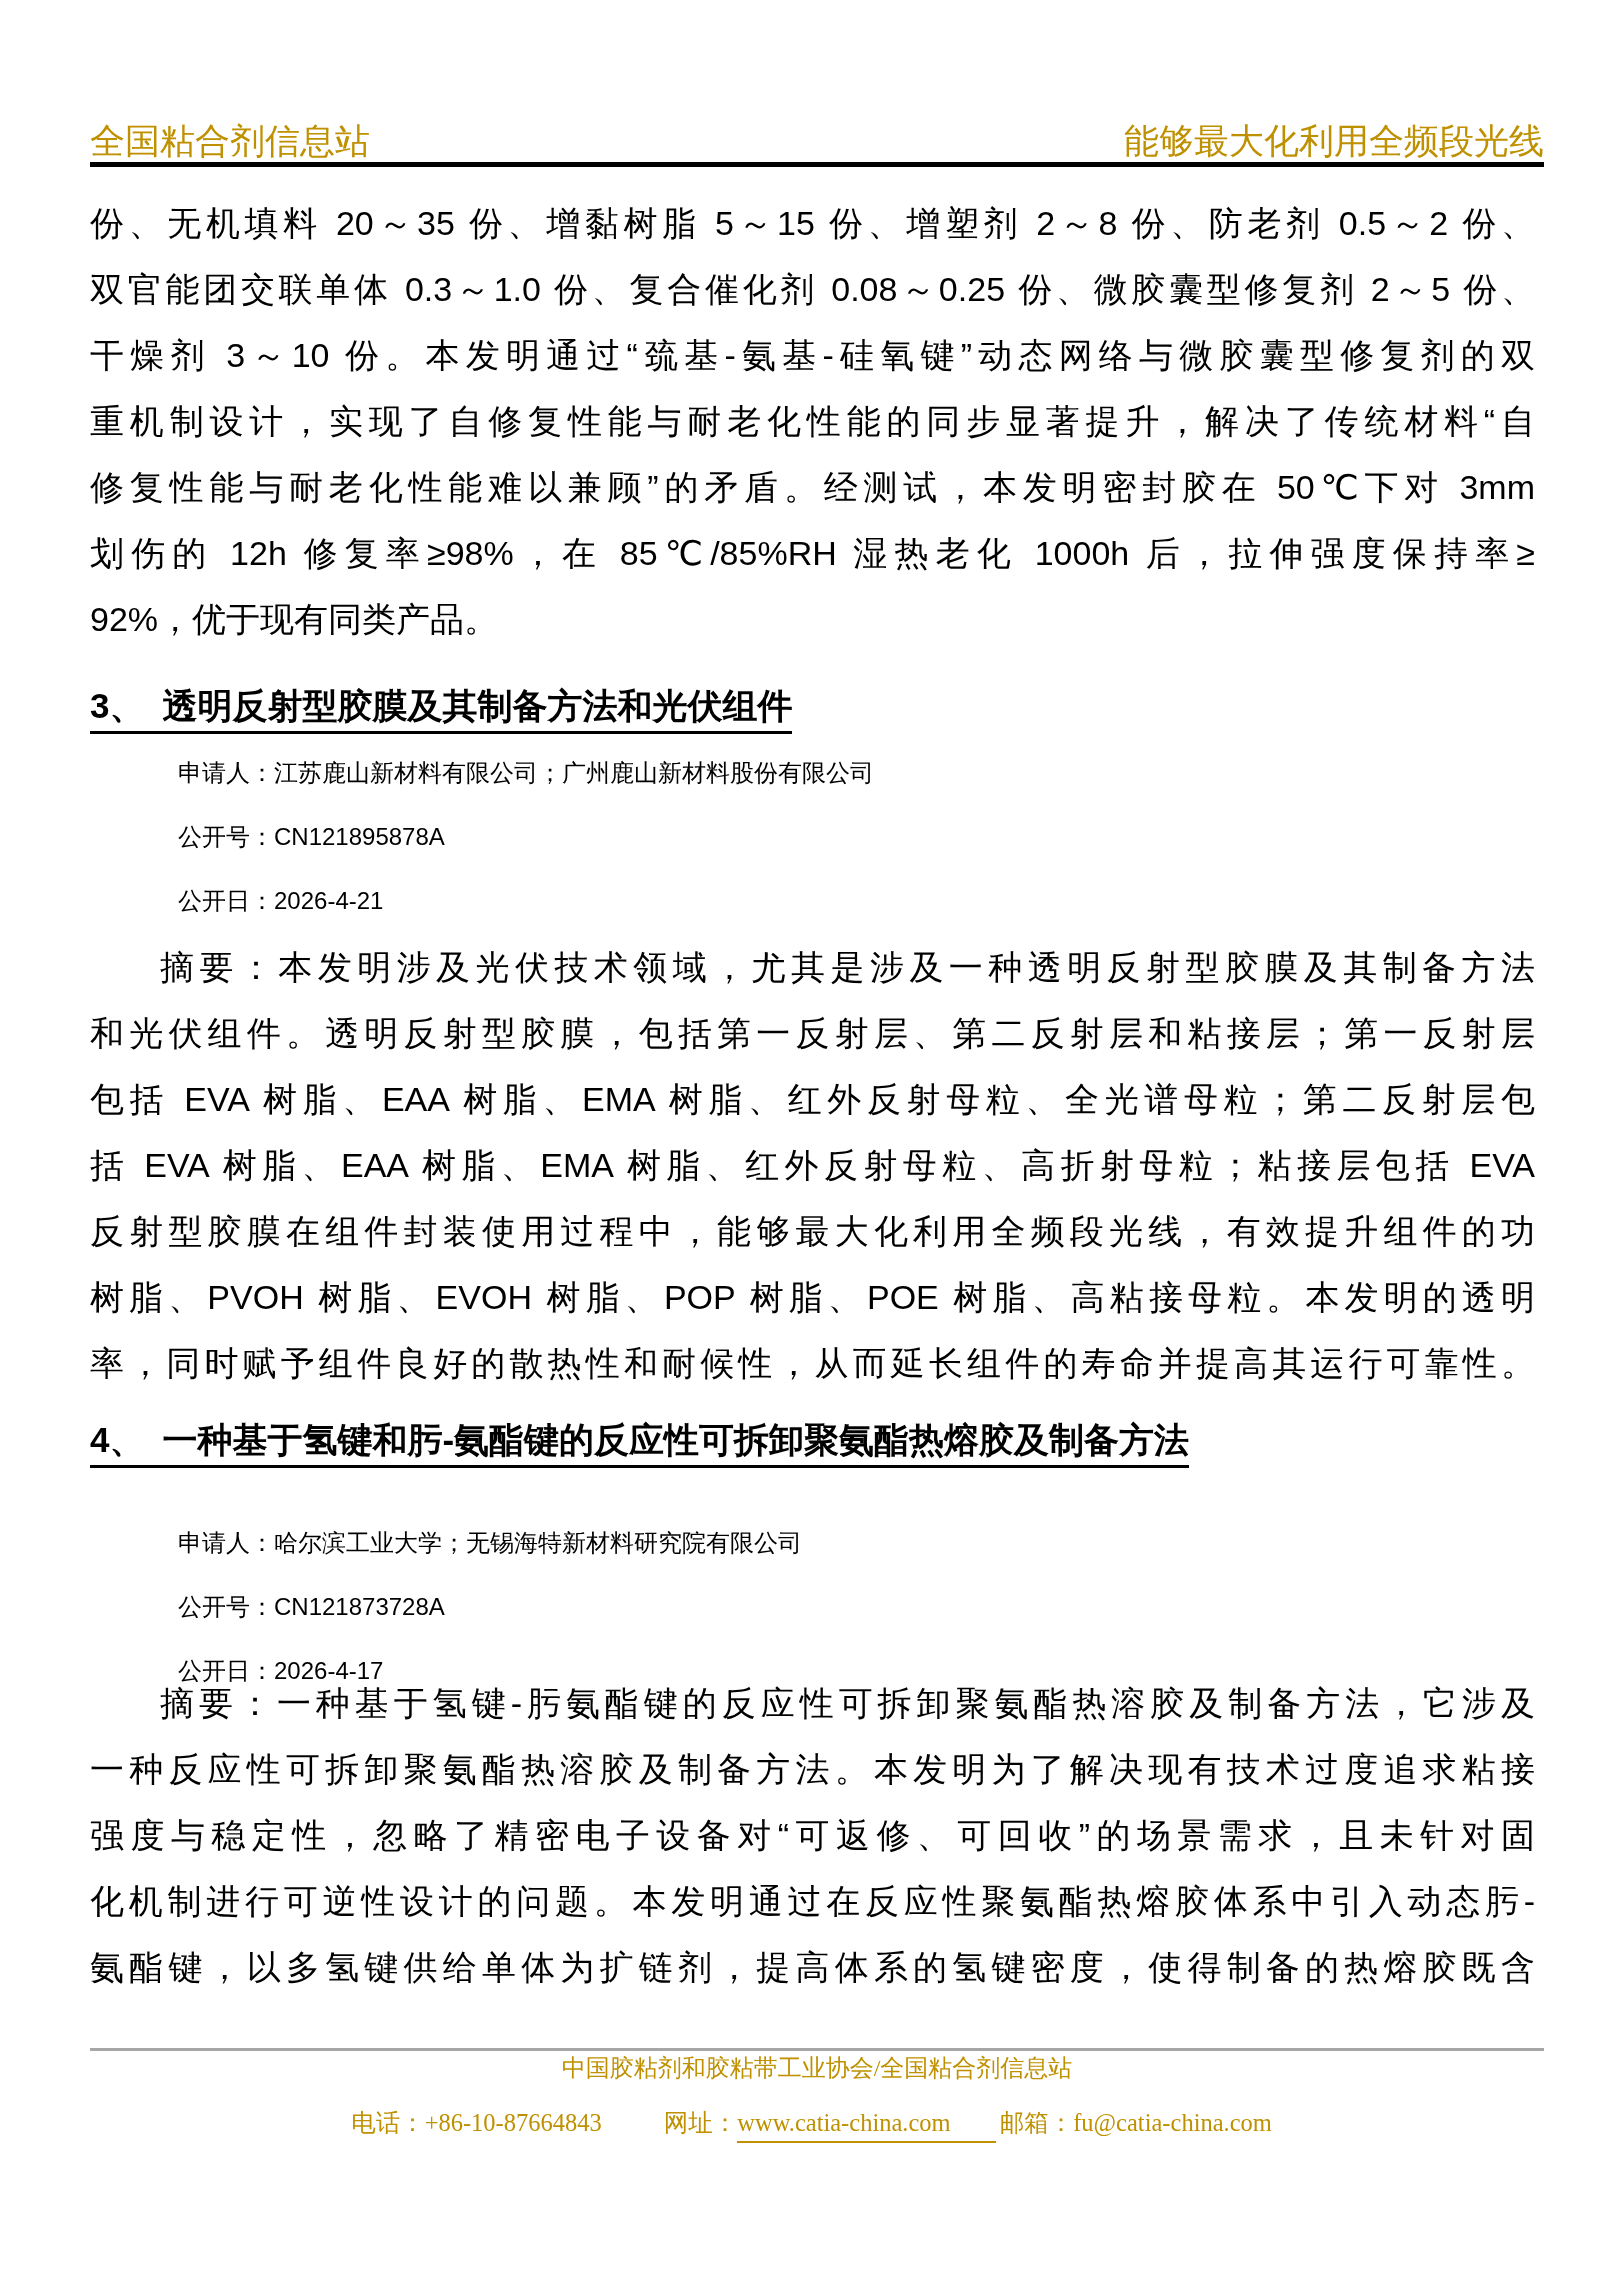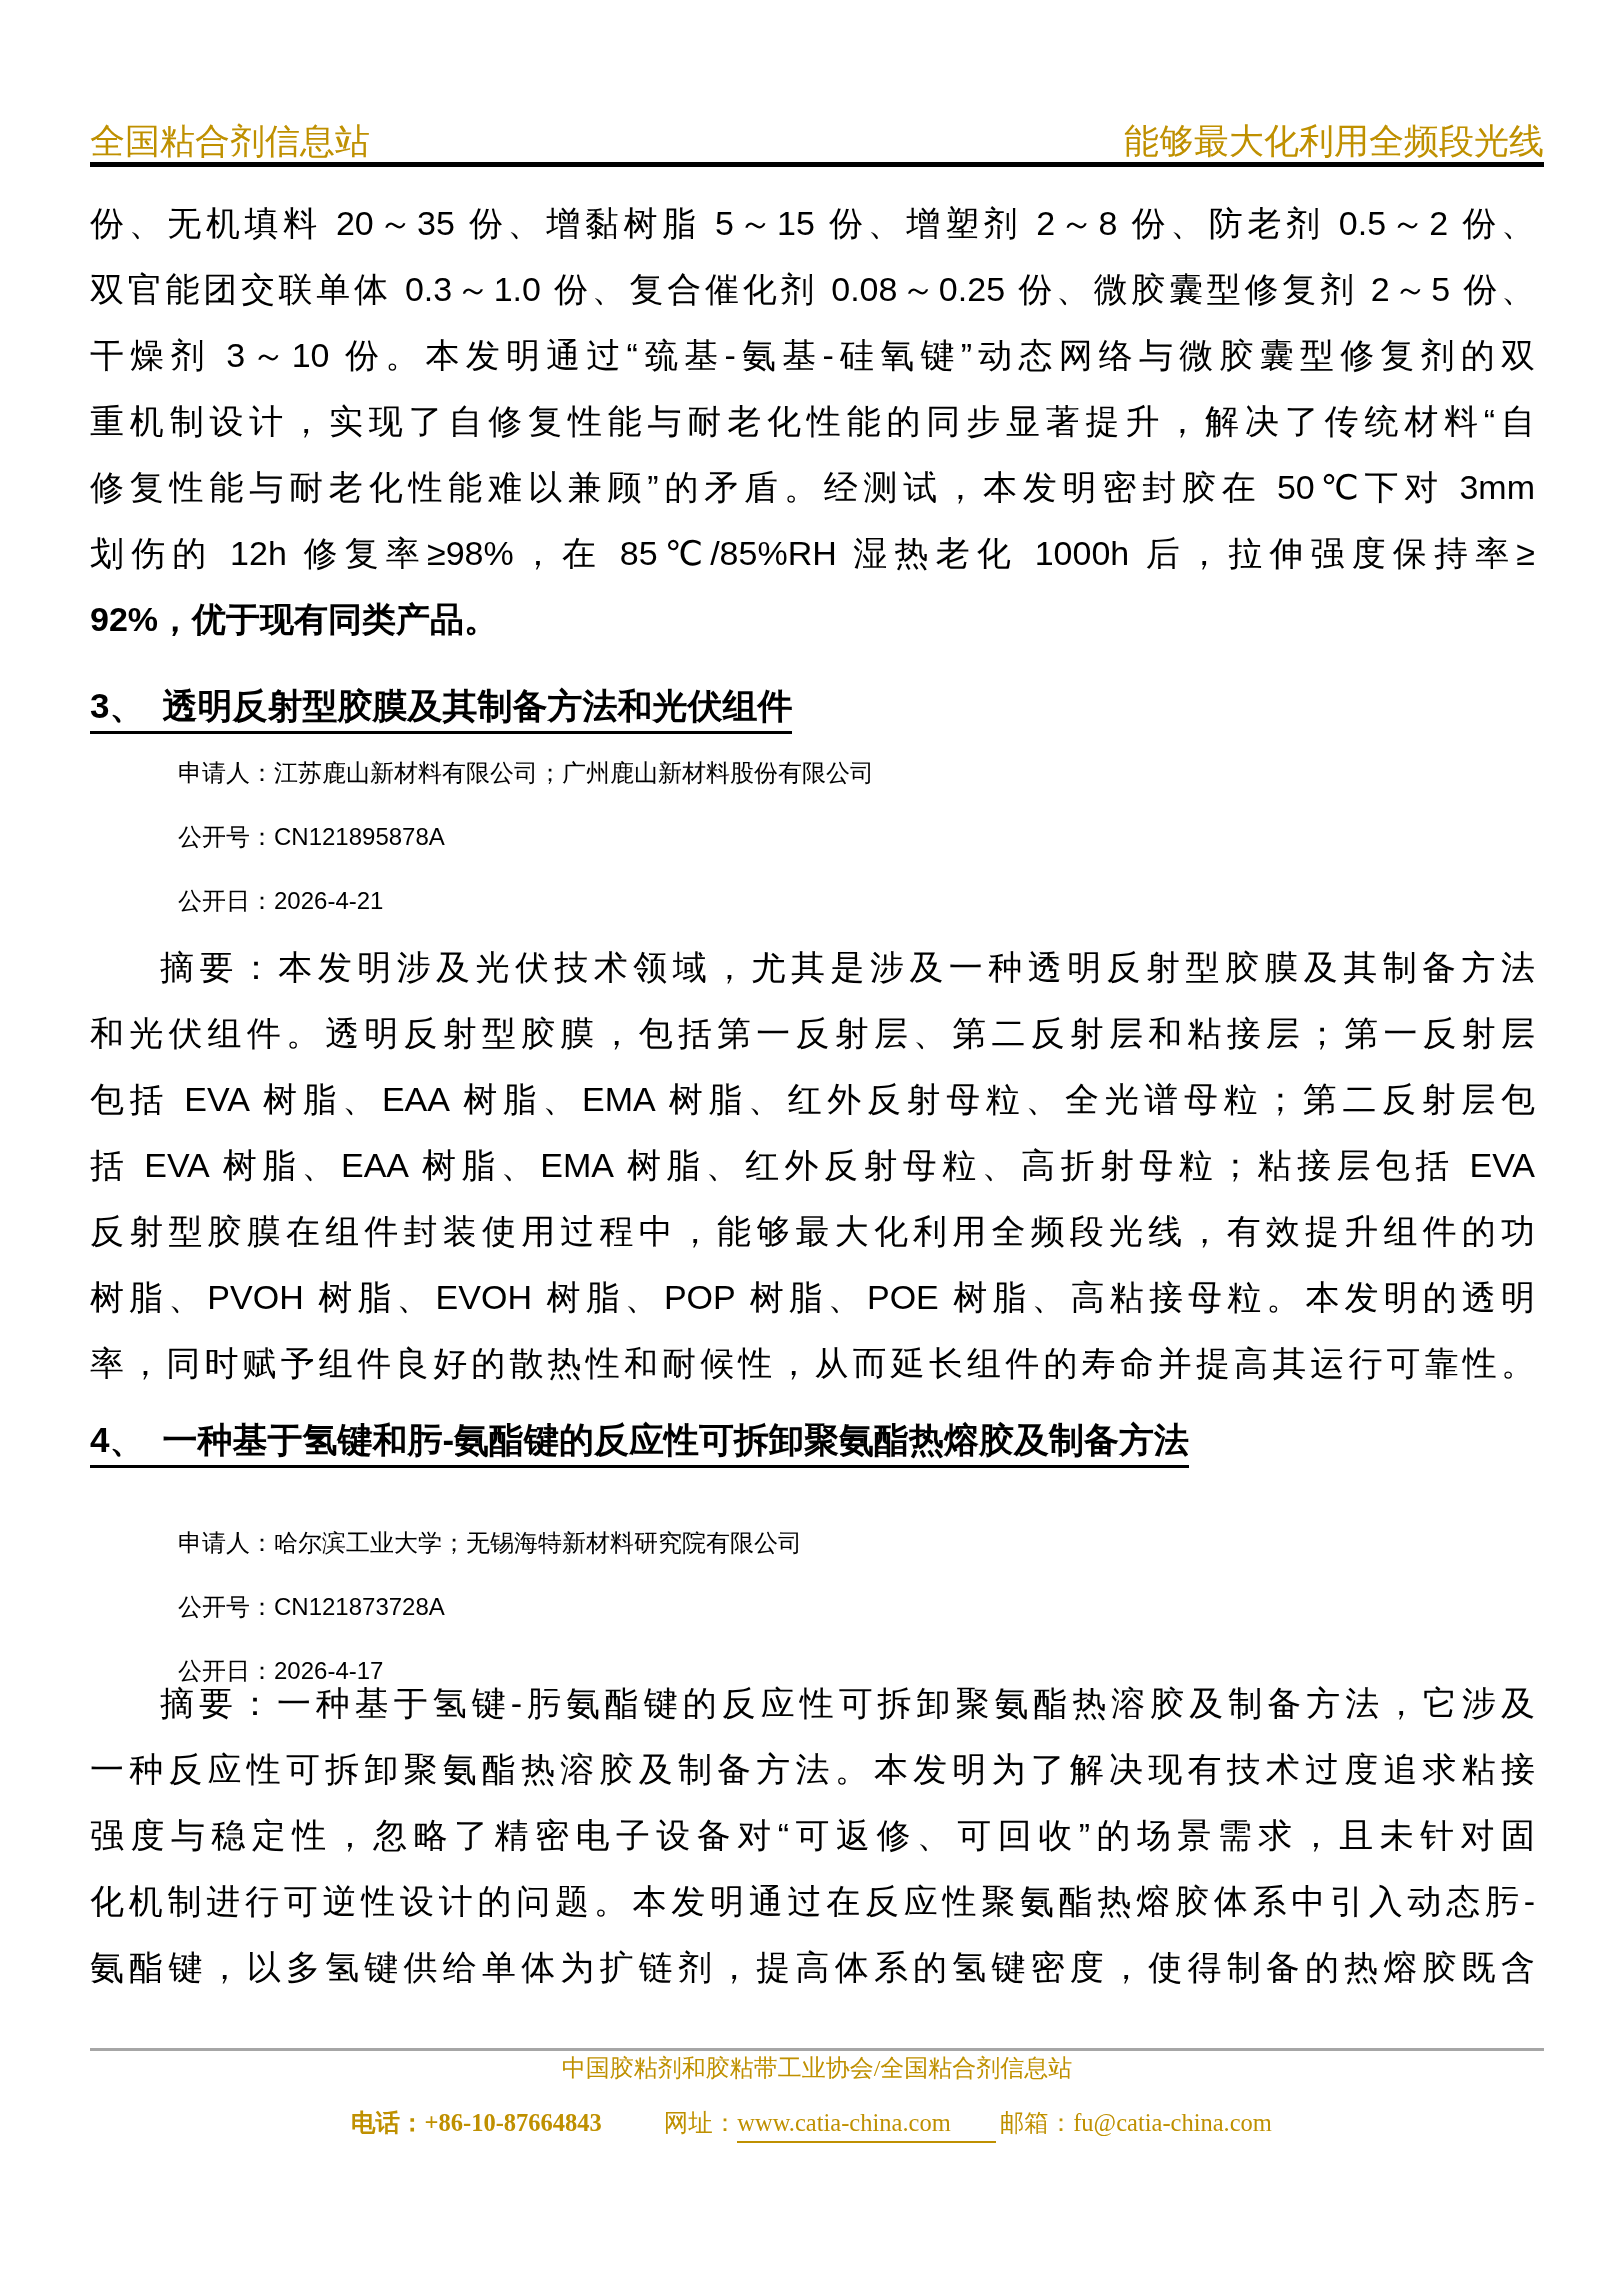--- a/index.html
+++ b/index.html
@@ -27,21 +27,21 @@
   }
   .hdr-rule{position:absolute;top:162px;left:90px;width:1454px;height:4.5px;background:var(--ink);}
 
   
   .blk{position:absolute;left:90px;width:1445px;}
   .textline{
     height:66px;line-height:66px;font-size:34px;
     text-align:justify;text-align-last:justify;
     white-space:nowrap;overflow:visible;
   }
-  .textline.no-stretch{text-align-last:left;white-space:normal;font-weight:bold;}
+  .textline.no-stretch{text-align-last:left;white-space:normal;}
   .textline.indent{text-indent:70px;}
   .detailline{height:64px;line-height:64px;font-size:24px;padding-left:88px;white-space:nowrap;}
 
   .headingline{
     position:absolute;left:90px;width:1445px;height:68px;line-height:68px;
     font-size:35px;font-weight:bold;margin:0;white-space:nowrap;
   }
   .hu{border-bottom:3.9px solid var(--ink);padding-bottom:6.4px;}
   .ht{margin-left:18px;}
 
@@ -51,21 +51,21 @@
     position:absolute;top:2053px;left:90px;width:1454px;
     text-align:center;font-size:24px;line-height:31px;color:var(--gold);
     font-family:"Liberation Serif","DejaVu Serif",serif;
   }
   .ft2{
     position:absolute;top:2106px;left:0;width:1623px;
     text-align:center;font-size:24.5px;line-height:33px;color:var(--gold);
     font-family:"Liberation Serif","DejaVu Serif",serif;
     white-space:nowrap;
   }
-  .ft2 .phone-part{margin-right:62px;font-weight:bold;}
+  .ft2 .phone-part{margin-right:62px;}
   .url-wrap{border-bottom:2.6px solid var(--gold);padding-right:45px;padding-bottom:5px;text-align:right;}
   .url-wrap a{color:var(--gold);text-decoration:none;}
   .email-part{margin-left:4px;}
 </style>
 </head>
 <body>
 
 <div class="page">
 
   <header class="hdr">

